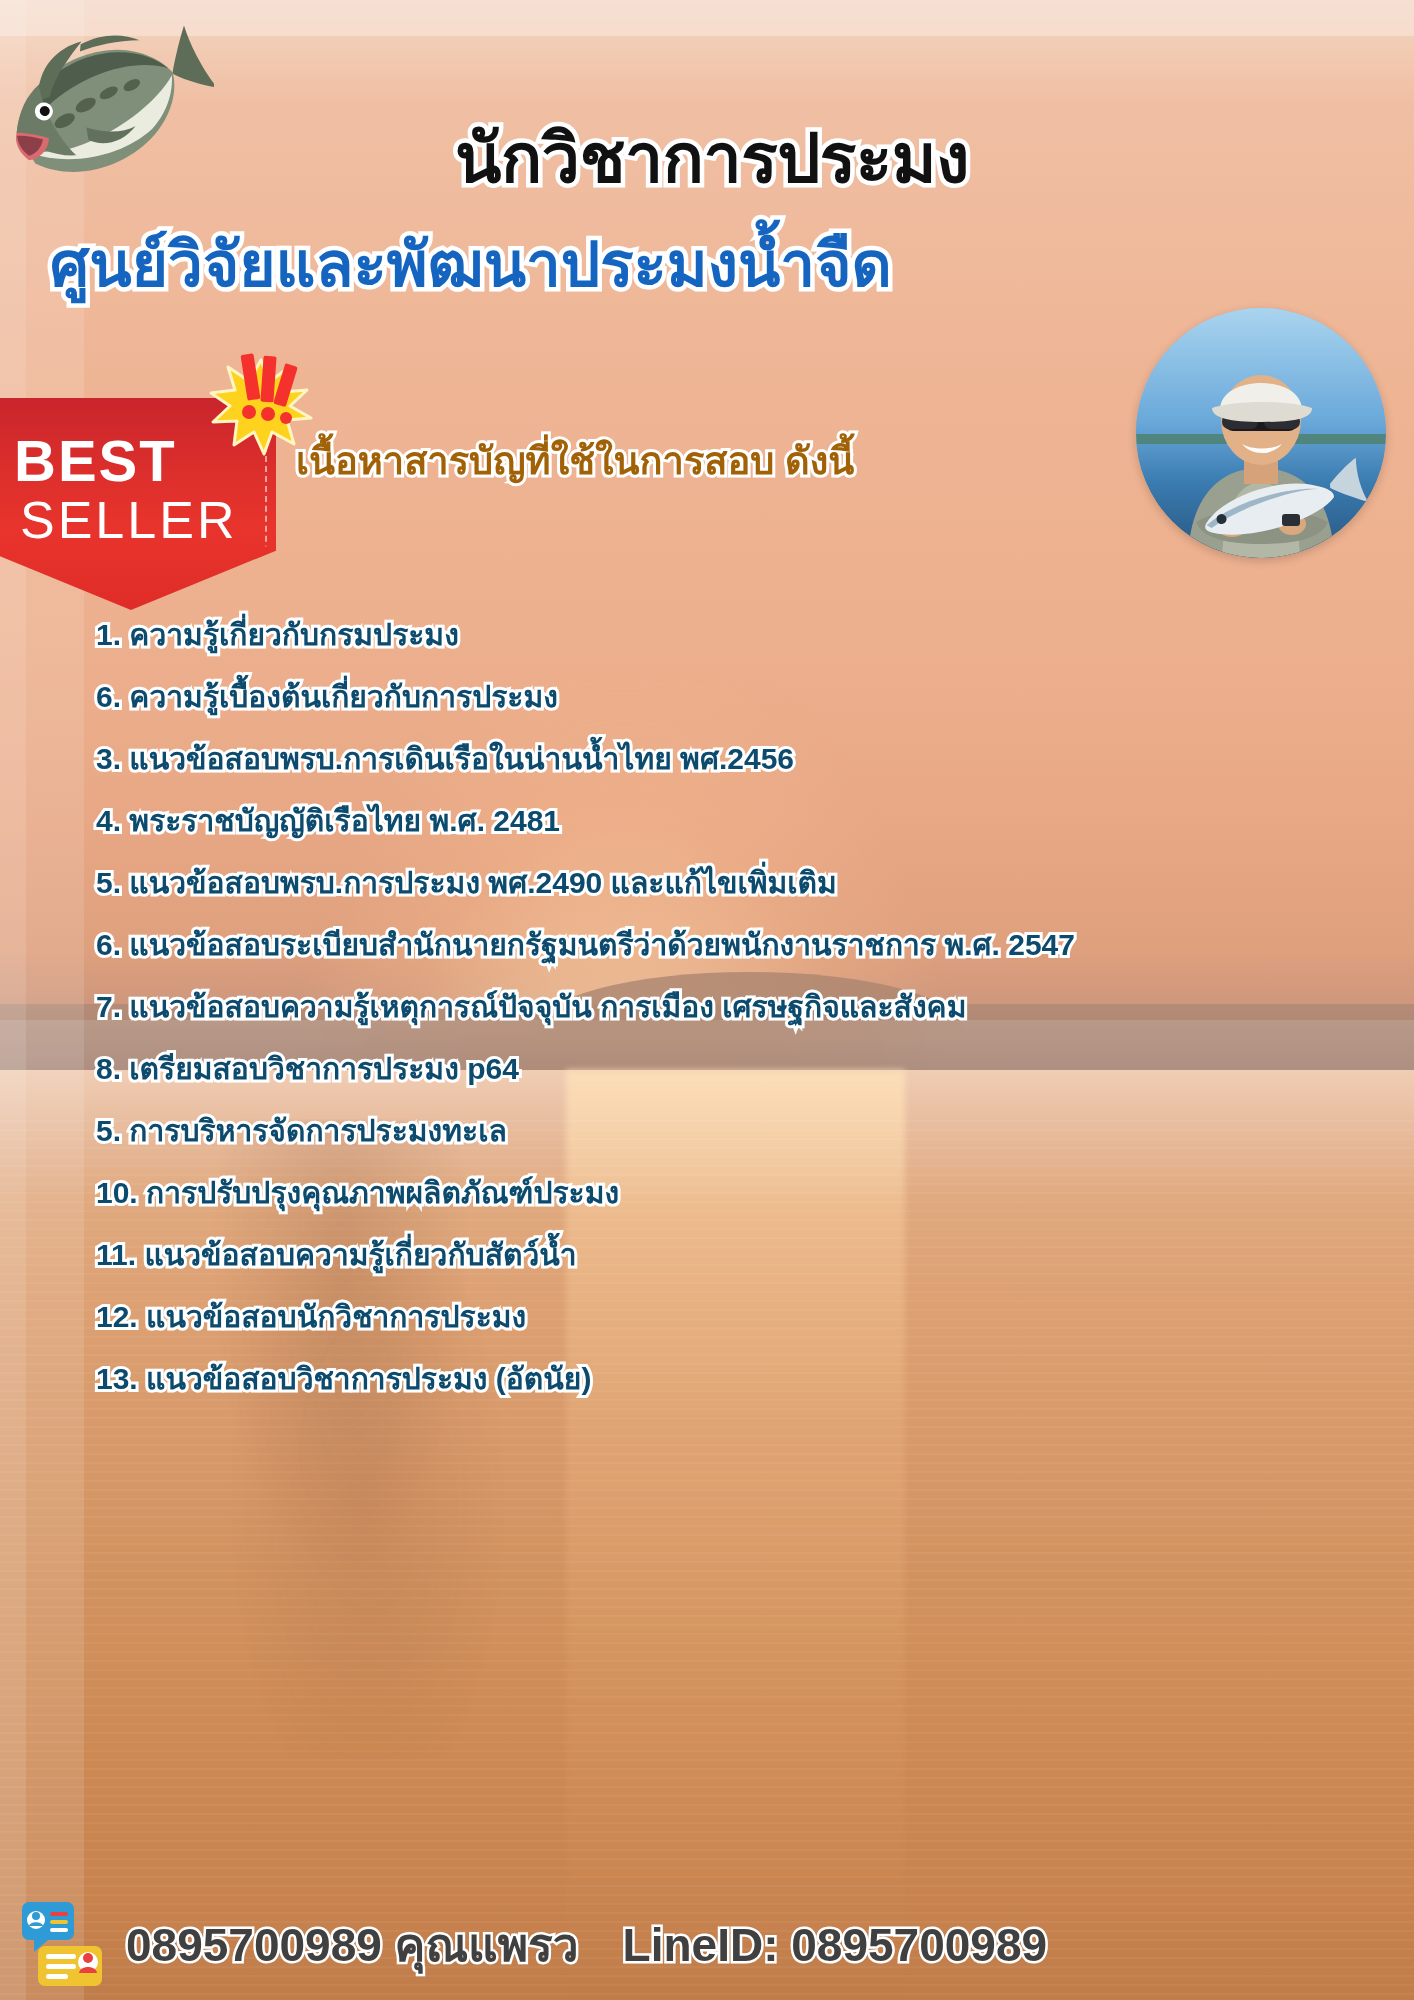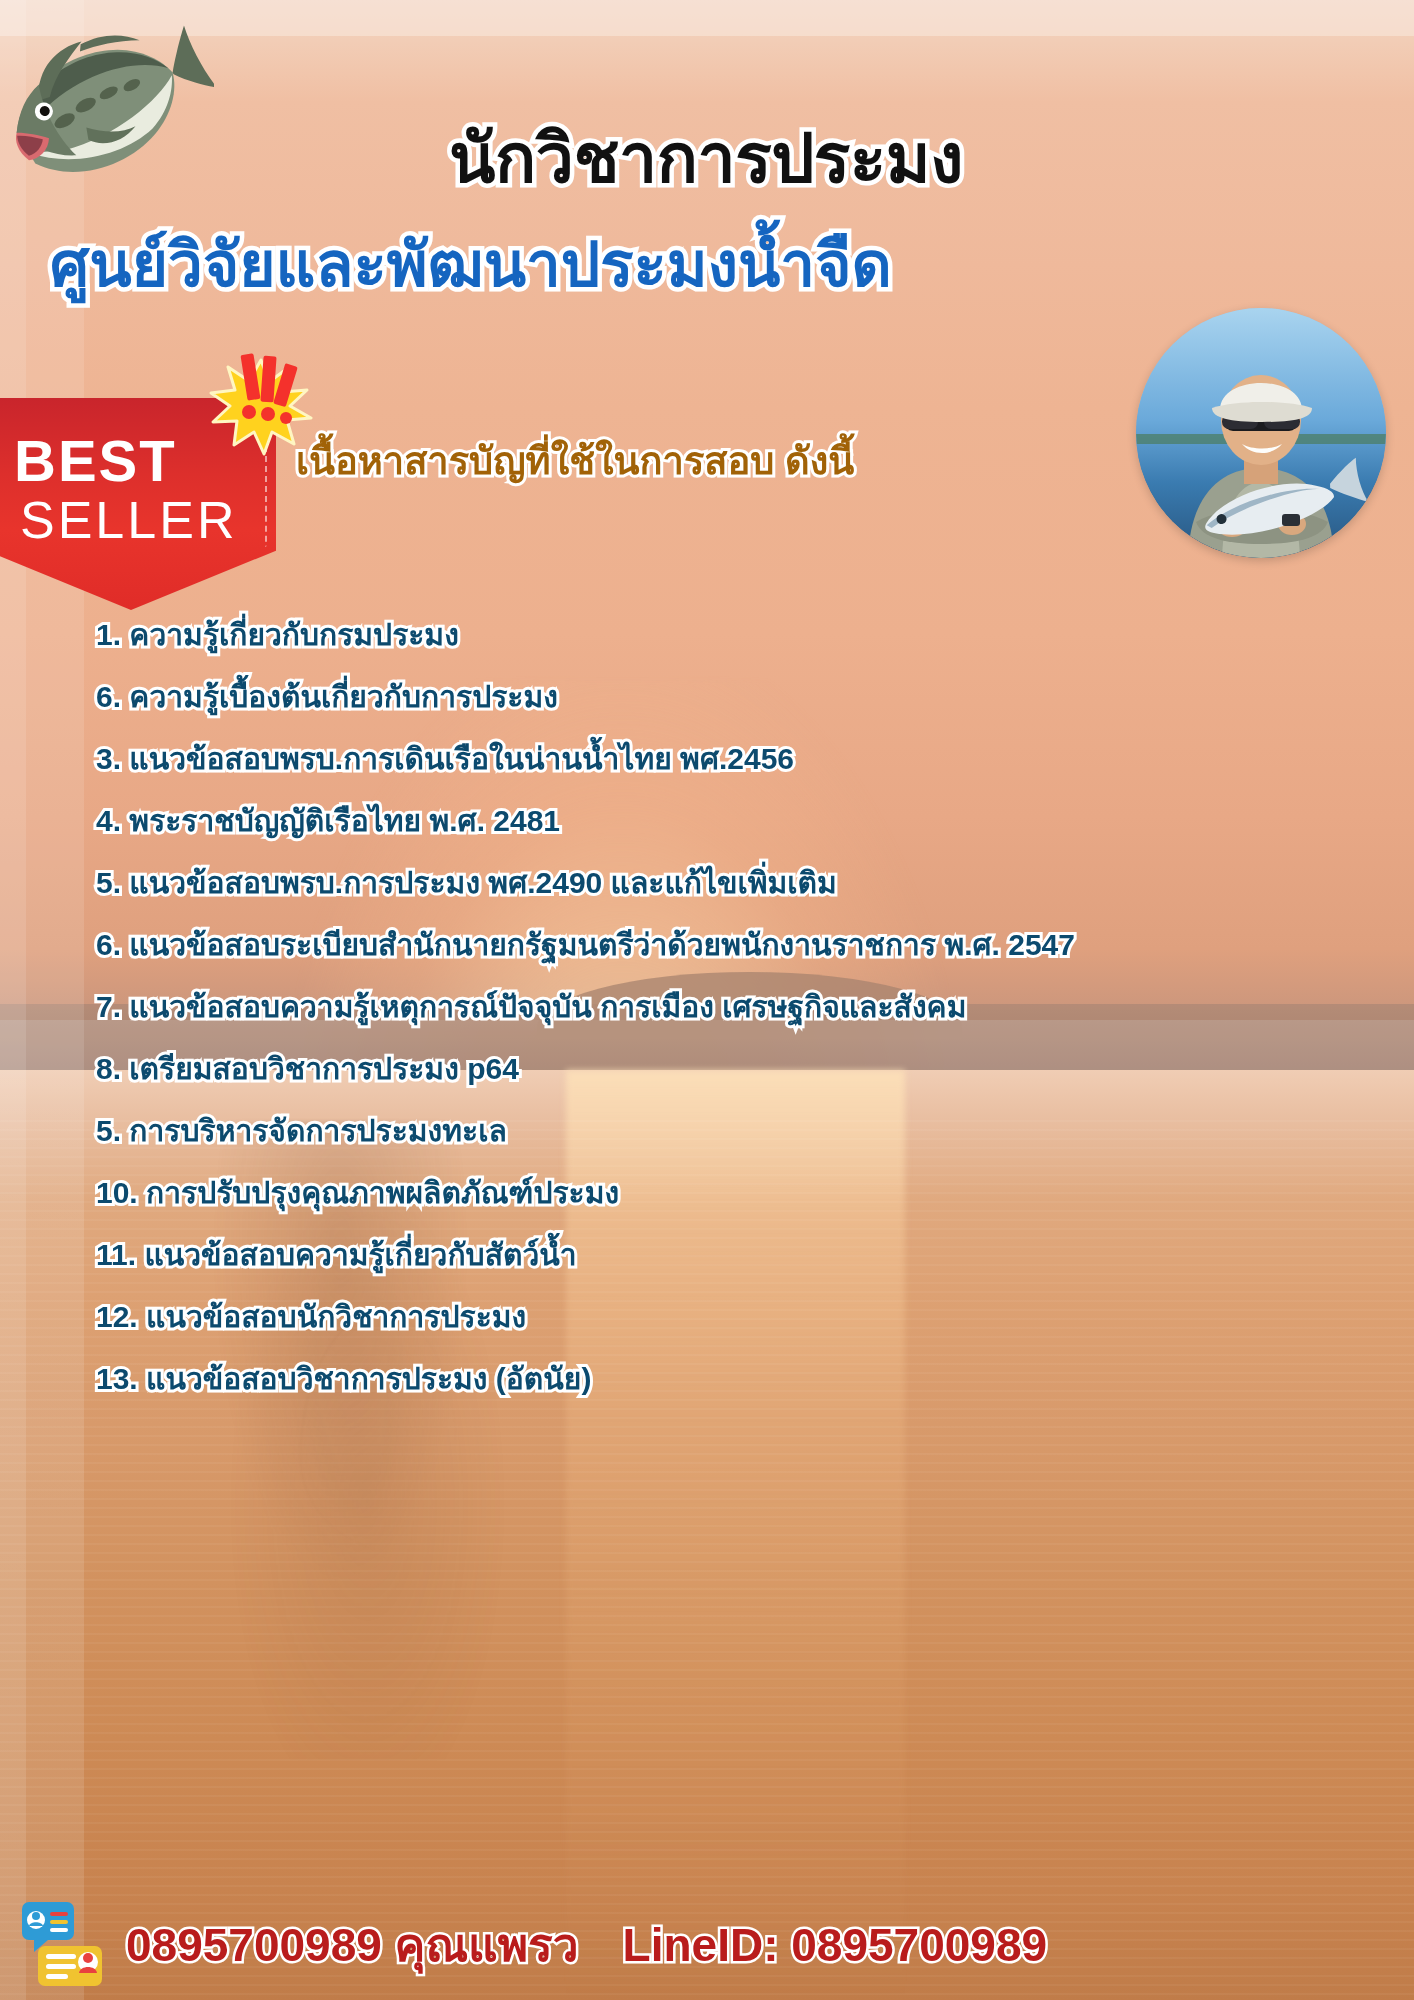--- a/index.html
+++ b/index.html
@@ -112,21 +112,21 @@
   .bg-topband{
     position:absolute; left:0; top:0; width:100%; height:36px;
     background:rgba(255,255,255,.30);
   }
 
   
   .fish-wrap{ position:absolute; left:4px; top:-6px; width:210px; height:250px; }
 
   
   .title-main{
-    position:absolute; left:266px; top:122px; width:880px;
+    position:absolute; left:272px; top:122px; width:880px;
     font-size:68px; font-weight:bold; line-height:1.08; color:#111111;
     letter-spacing:-0.5px;
     -webkit-text-stroke:9px #ffffff; paint-order:stroke fill;
     text-align:center;
   }
   .title-sub{
     position:absolute; left:50px; top:232px; width:1020px;
     font-size:62px; font-weight:bold; line-height:1.08; color:#1565c0;
     -webkit-text-stroke:9px #ffffff; paint-order:stroke fill;
     text-align:left;
@@ -183,21 +183,21 @@
     -webkit-text-stroke:6px #ffffff; paint-order:stroke fill;
   }
 
   
   .footer{
     position:absolute; left:0; bottom:0; width:100%; height:110px; z-index:7;
     display:flex; align-items:center;
   }
   .footer-icons{ width:110px; height:90px; margin-left:16px; flex:none; position:relative; }
   .footer-text{
-    font-size:46px; font-weight:bold; color:#b91c1c; line-height:1;
+    font-size:46px; font-weight:bold; color:#404040; line-height:1;
     -webkit-text-stroke:5px #ffffff; paint-order:stroke fill;
     white-space:nowrap;
   }
   .footer-phone{ margin-right:44px; }
 </style>
 </head>
 <body>
 
 <div id="poster">
 

